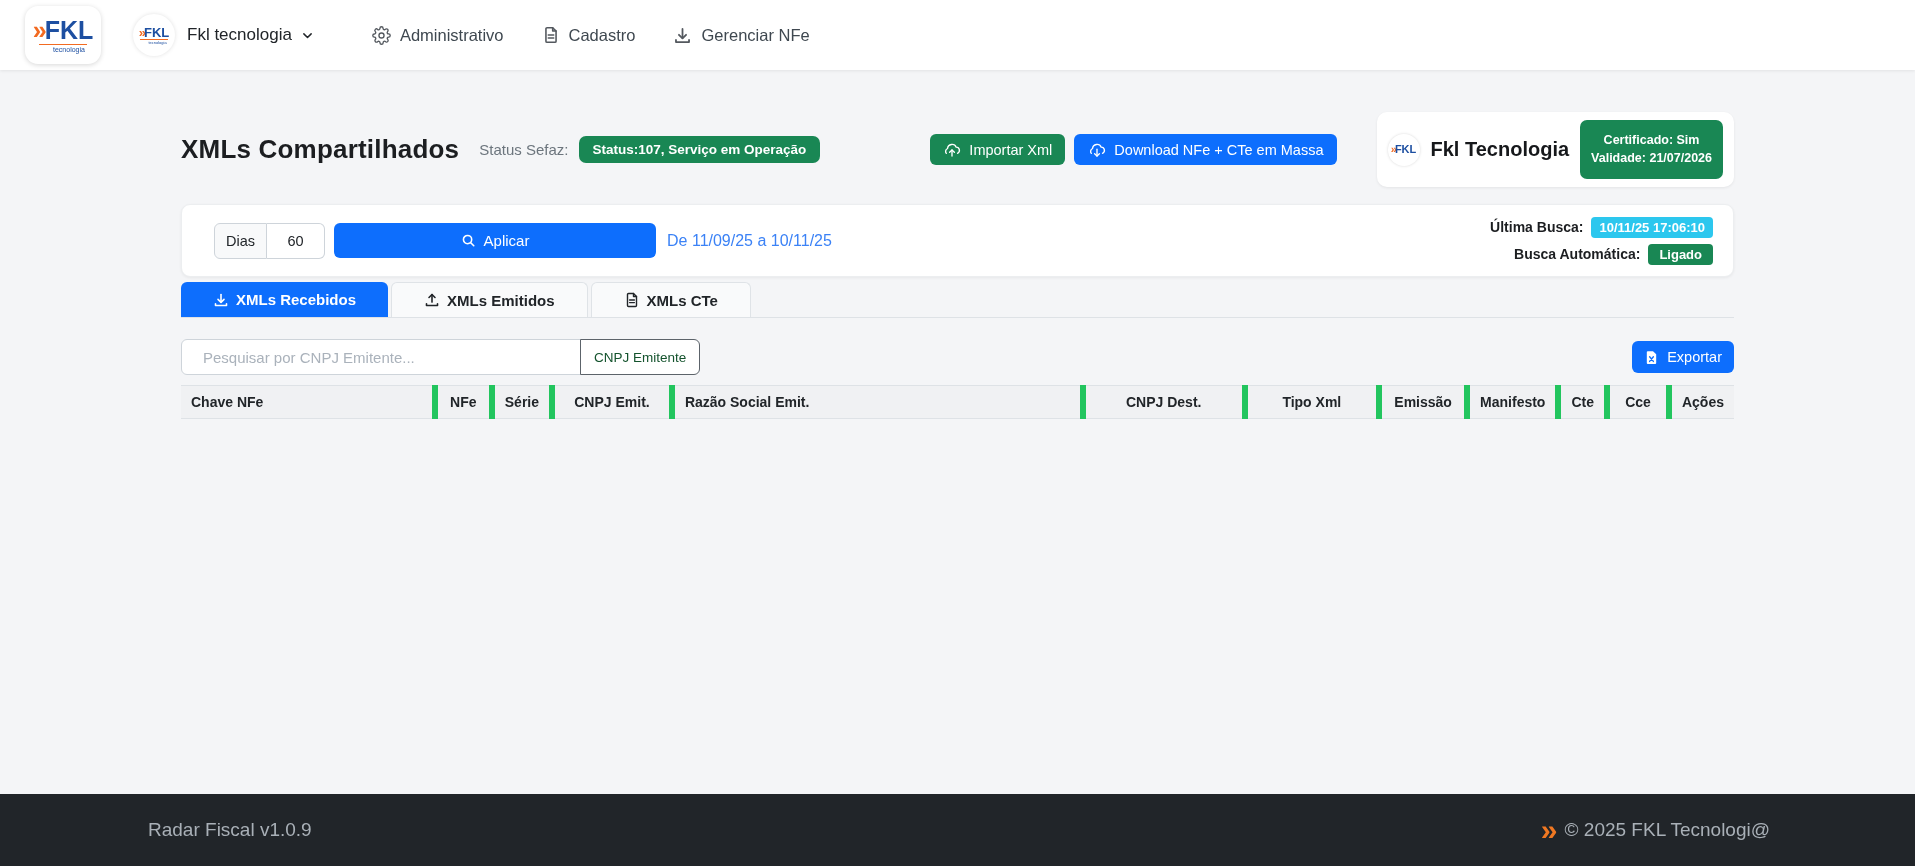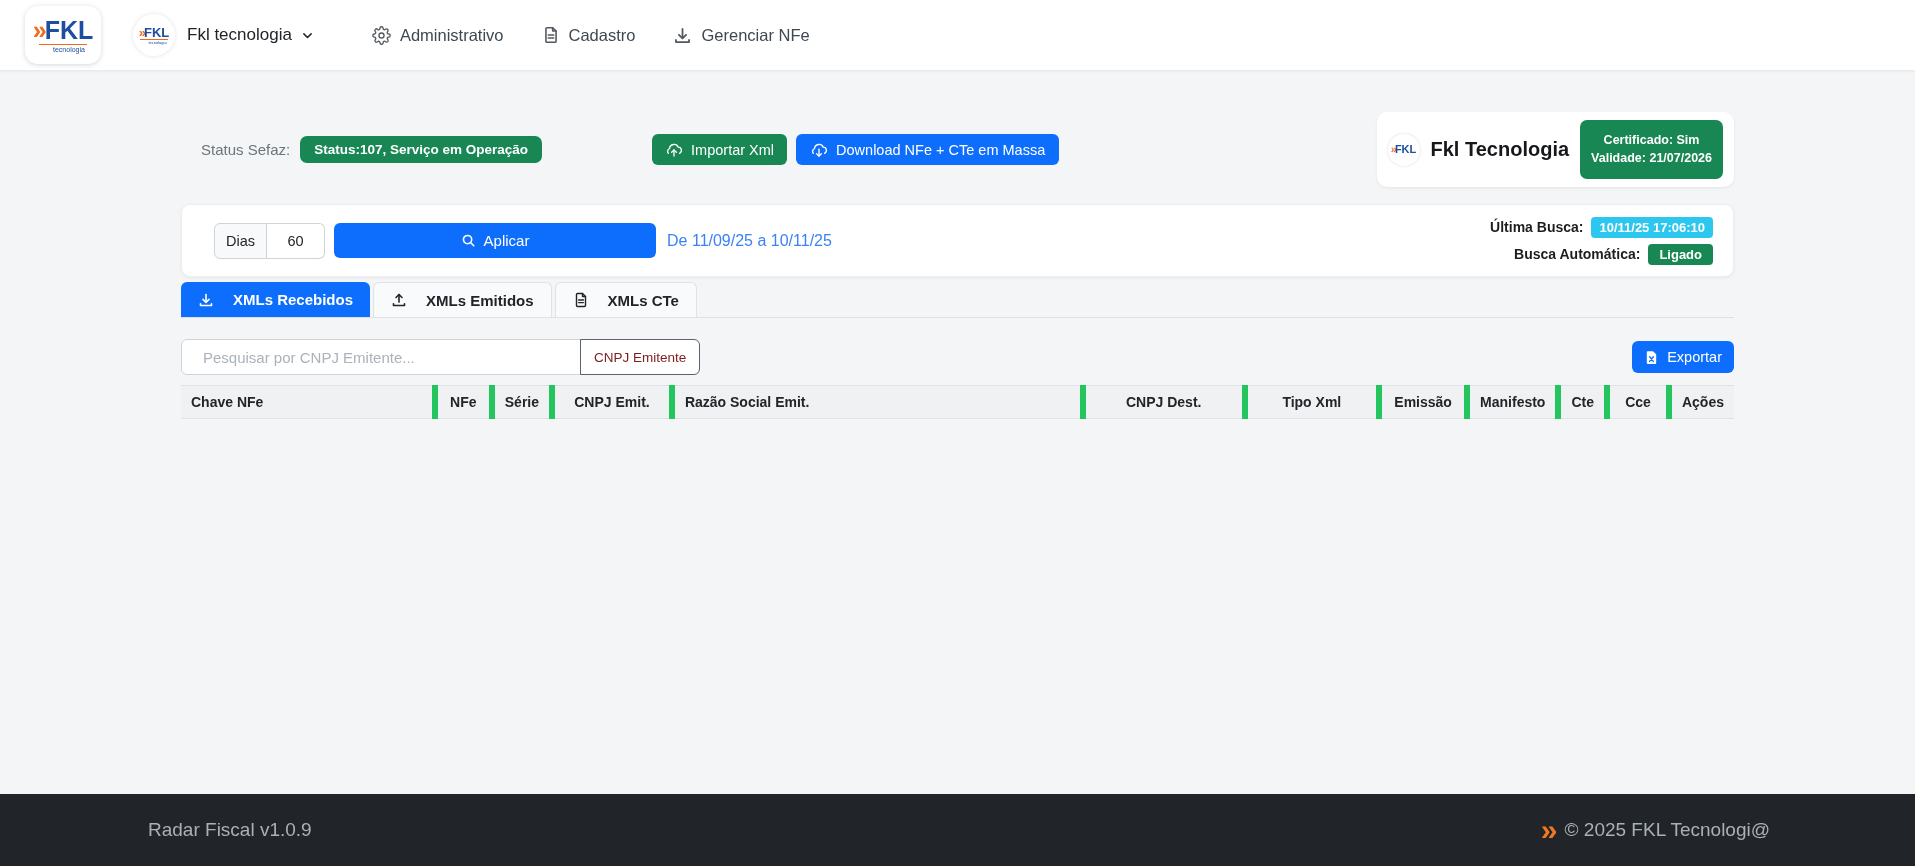--- a/index.html
+++ b/index.html
@@ -97,36 +97,36 @@
   .btn-key   { height:29px; font-size:14px; }
   .btn-fetch { height:29px; font-size:14px; }
   .auto-block { margin-left:auto; display:flex; flex-direction:column; gap:6px; }
   .auto-row { display:flex; align-items:center; justify-content:flex-end; gap:8px; }
   .auto-label { font-size:14px; font-weight:700; color:#1c1e21; white-space:nowrap; }
   .badge-info { background:#2cc7ee; font-size:13px; padding:3px 8px; border-radius:4px; }
   .badge-on   { background:#198754; font-size:13px; padding:3px 11px; border-radius:4px; }
 
   
   .tabs { margin-top:5px; display:flex; align-items:flex-end; gap:3px; border-bottom:1px solid #dee2e6; }
-  .tab { display:inline-flex; align-items:center; gap:19px; height:35px; padding:0 17px;
+  .tab { display:inline-flex; align-items:center; gap:7px; height:35px; padding:0 32px;
          border-radius:6px 6px 0 0; font-size:15px; cursor:pointer; white-space:nowrap; }
   .tab-active { background:#0d6efd; color:#fff; font-weight:700; }
   .tab-idle { background:#f9fafb; border:1px solid #dfe3e7; border-bottom:none; color:#212529; font-weight:600; }
 
   
   .search-row { margin-top:21px; display:flex; align-items:center; }
   .search-input {
     width:400px; height:36px; border:1px solid #ced4da; border-radius:6px 0 0 6px;
     padding:0 21px; font-size:15px; font-family:"Liberation Sans",sans-serif; color:#212529; outline:none; background:#fff;
   }
   .search-input::placeholder { color:#aab2bb; }
   .btn-cnpj {
     height:36px; margin-left:-1px; padding:0 13px; background:#fff;
     border:1px solid #5c636a; border-radius:0 6px 6px 0;
-    font-size:13.5px; color:#7f1d1d; cursor:pointer; font-family:"Liberation Sans",sans-serif; white-space:nowrap;
+    font-size:13.5px; color:#14532d; cursor:pointer; font-family:"Liberation Sans",sans-serif; white-space:nowrap;
   }
   .btn-export { margin-left:auto; height:32px; padding:0 12px; font-size:14.5px; }
 
   
   .grid { width:100%; border-collapse:collapse; margin-top:10px; }
   .grid th {
     background:#f0f1f3; border-top:1px solid #dee2e6; border-bottom:1px solid #dee2e6;
     font-size:14px; font-weight:700; color:#212529; padding:8px 10px;
     text-align:center; white-space:nowrap;
   }
@@ -212,20 +212,21 @@
       </span>
       <span>Gerenciar NFe</span>
     </div>
   </div>
 </div>
 
 <div class="main">
   <div class="container">
 
     <div class="title-row">
+      <div class="page-title">XMLs Compartilhados</div>
       <div class="sefaz-label">Status Sefaz:</div>
       <div class="badge badge-sefaz">Status:107, Serviço em Operação</div>
       <button class="btn btn-success btn-import" style="margin-left:110px;">
         <span>
           <svg width="18" height="18" viewBox="0 0 24 24" fill="none" stroke="#fff" stroke-width="1.8" stroke-linecap="round" stroke-linejoin="round">
               <path d="M19.4 16.4a4.3 4.3 0 0 0-1.8-8.2A6 6 0 0 0 6.1 10a4.2 4.2 0 0 0-1.7 6.5"></path>
               <path d="M12 12v8"></path>
               <path d="m8.8 15 3.2-3 3.2 3"></path>
             </svg>
         </span>

